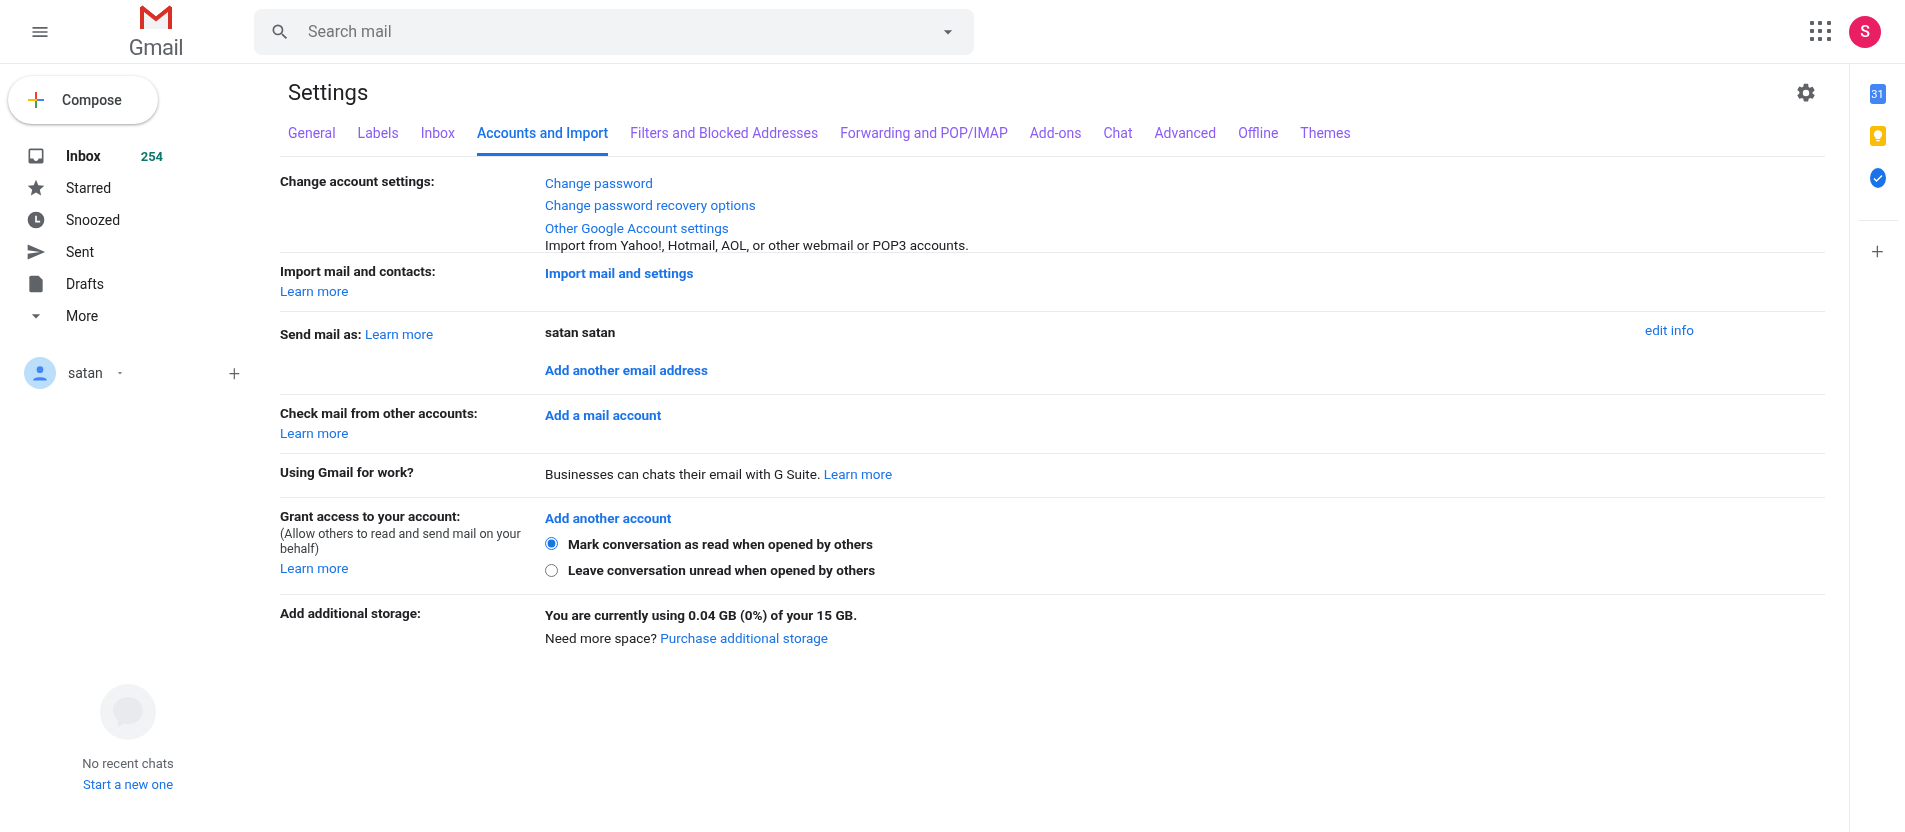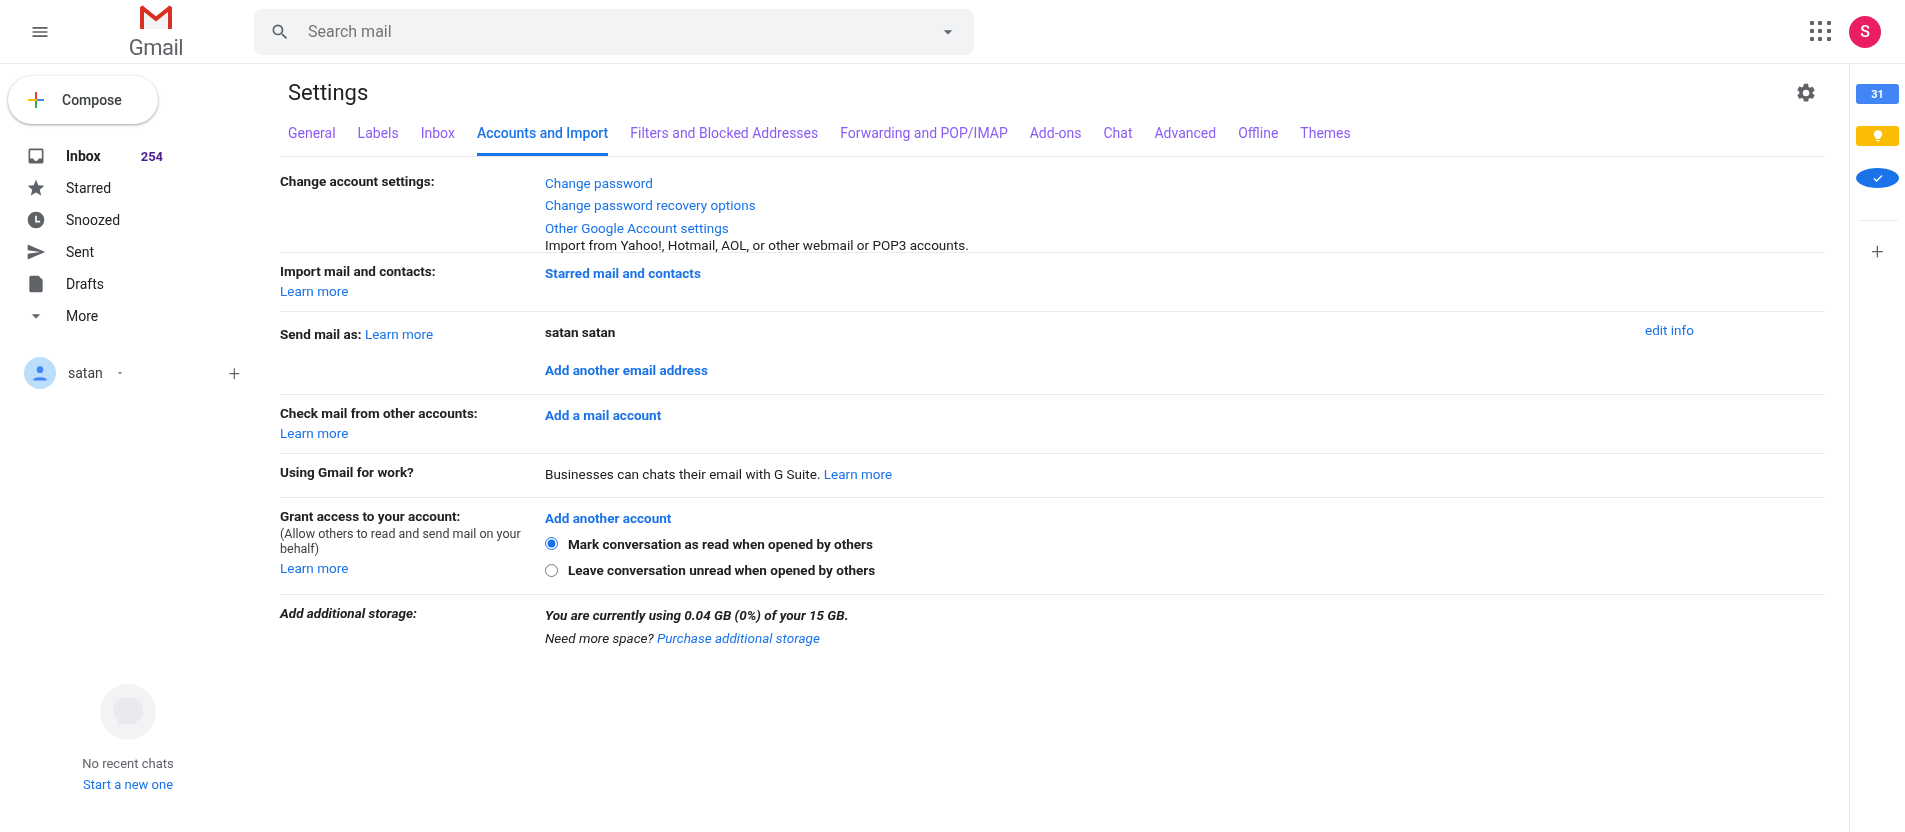--- a/index.html
+++ b/index.html
@@ -21,54 +21,54 @@
   .apps-grid span { background:#5f6368; width:4px; height:4px; border-radius:1px; }
   .avatar { width:32px; height:32px; border-radius:50%; background:#e91e63; color:#fff; display:flex; align-items:center; justify-content:center; font-size:16px; font-weight:500; }
 
   .body { display:flex; height:calc(100vh - 64px); }
   .sidebar { width:256px; padding-top:8px; display:flex; flex-direction:column; }
   .compose { margin:4px 8px 16px 8px; height:48px; width:150px; border-radius:24px; border:none; background:#fff; box-shadow:0 1px 2px rgba(60,64,67,.3),0 1px 3px 1px rgba(60,64,67,.15); display:flex; align-items:center; gap:14px; padding-left:16px; cursor:pointer; font-size:14px; color:#3c4043; font-weight:500; }
   .nav-item { height:32px; display:flex; align-items:center; padding-left:26px; border-radius:0 16px 16px 0; cursor:pointer; color:#202124; gap:20px; font-size:14px; margin-right:16px; }
   .nav-item .icon { width:20px; color:#5f6368; display:flex; align-items:center; }
   .nav-item.active { font-weight:700; }
   .nav-item .count { margin-left:auto; padding-right:16px; font-size:13px; color:#5f6368; }
-  .nav-item.active .count { color:#4c1d95; font-weight:700;margin-left:20px; }
+  .nav-item.active .count { color:#0f766e; font-weight:700;margin-left:20px; }
   .chat-section { margin-top:16px; padding:8px 16px 8px 24px; display:flex; align-items:center; gap:12px; border-top:1px solid transparent; }
   .chat-avatar { width:32px; height:32px; border-radius:50%; background:#bbdefb; display:flex; align-items:center; justify-content:center; }
   .chat-name { font-size:14px; color:#3c4043; }
   .plus-btn { margin-left:auto; color:#5f6368; font-size:20px; font-weight:300; cursor:pointer; }
   .hangouts-area { flex:1; display:flex; flex-direction:column; align-items:center; justify-content:flex-end; padding-bottom:40px; gap:6px; }
   .hangouts-bubble { width:56px; height:56px; border-radius:50%; background:#f1f3f4; display:flex; align-items:center; justify-content:center; color:#dadce0; margin-bottom:10px; }
   .hangouts-text { font-size:13px; color:#5f6368; }
   .hangouts-link { font-size:13px; color:#1a73e8; cursor:pointer; }
 
   .main { flex:1; overflow-y:auto; padding:10px 24px 40px 24px; position:relative; }
   .settings-header { display:flex; align-items:center; justify-content:space-between; padding:6px 8px 10px 8px;gap:20px; }
   .settings-title { font-size:22px; font-weight:400; color:#202124; }
   .gear-icon { color:#5f6368; cursor:pointer; }
   .tabs { display:flex; gap:22px; border-bottom:1px solid #e8eaed; padding:0 8px; }
   .tab { font-size:14px; color:#8b5cf6; padding:10px 0 12px 0; cursor:pointer; border-bottom:3px solid transparent; white-space:nowrap; }
   .tab.active { color:#1a73e8; border-bottom-color:#1a73e8; font-weight:500; }
 
   .settings-body { padding-top:6px; font-family: Arial, sans-serif; font-size:13.5px; }
   .row { display:flex; border-bottom:1px solid #e8eaed; padding:10px 0 12px 0; }
-  .row:last-child { border-bottom:none;font-style:italic; }
+  .row:last-child { border-bottom:none; }
   .row-label { width:265px; padding-right:20px; }
   .row-label .title { font-weight:700; }
   .row-label .sub { font-size:12.5px; color:#3c4043; margin-top:2px; }
   .row-label .learn { color:#1a73e8; display:inline-block; margin-top:4px; cursor:pointer; }
   .row-content { flex:1; line-height:1.5; }
   .row-content div { margin-bottom:2px; }
   .row-action { width:180px; text-align:left; }
   .row-action .link { cursor:pointer; }
   .radio-row { display:flex; align-items:center; gap:10px; margin-top:6px; }
   .radio-row input { accent-color:#1a73e8; }
 
   .right-panel { width:56px; border-left:1px solid #e8eaed; display:flex; flex-direction:column; align-items:center; gap:22px; padding-top:20px; }
-  .rp-icon { width:43px; height:20px; border-radius:3px; display:flex; align-items:center; justify-content:center; font-size:11px; color:#fff; font-weight:700; cursor:pointer; }
+  .rp-icon { width:16px; height:20px; border-radius:3px; display:flex; align-items:center; justify-content:center; font-size:11px; color:#fff; font-weight:400; cursor:pointer; }
   .rp-cal  { background:#4285f4; }
   .rp-keep { background:#fbbc04; }
   .rp-tasks{ background:#1a73e8; border-radius:50%; }
   .rp-plus { color:#5f6368; font-size:22px; font-weight:300; cursor:pointer; margin-top:10px; border-top:1px solid #e8eaed; width:40px; text-align:center; padding-top:18px; }
 
   svg { display:block; }
 </style>
 </head>
 <body>
 
@@ -243,21 +243,21 @@
         </div>
       </div>
 
       <div class="row">
         <div class="row-label">
           <span class="title">Import mail and contacts:</span><br>
           <a class="learn">Learn more</a>
         </div>
         <div class="row-content">
           <div style="margin-top:-28px;">Import from Yahoo!, Hotmail, AOL, or other webmail or POP3 accounts.</div>
-          <div style="margin-top:8px;"><a class="bold-link">Starred mail and contacts</a></div>
+          <div style="margin-top:8px;"><a class="bold-link">Import mail and settings</a></div>
         </div>
       </div>
 
       <div class="row">
         <div class="row-label">
           <span class="title">Send mail as:</span>
           <a class="learn">Learn more</a>
         </div>
         <div class="row-content">
           <div><b>satan satan</b></div>

